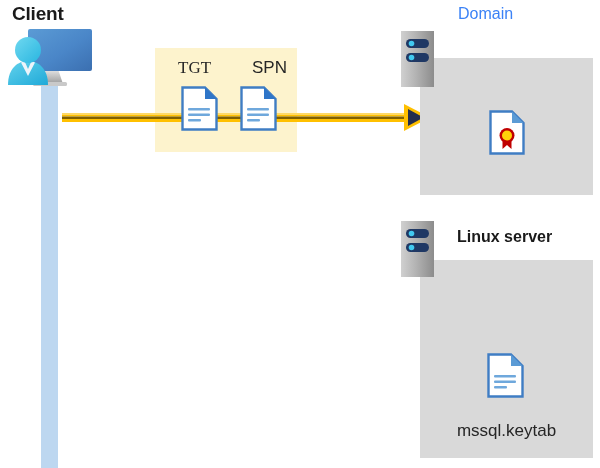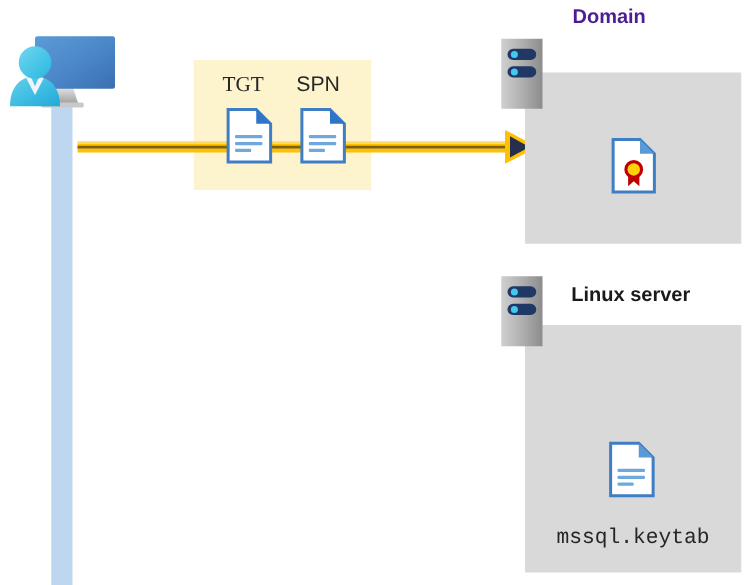--- a/index.html
+++ b/index.html
@@ -75,41 +75,41 @@
   }
 
   
   .token-label {
     position: absolute;
     font-size: 17px;
     color: #262626;
     white-space: nowrap;
   }
   #label-tgt { left: 178px; top: 58px; font-family: Liberation Serif, serif; }
-  #label-spn { left: 237px; top: 58px; }
+  #label-spn { left: 252px; top: 58px; }
 
   
   #doc-tgt { left: 181px; top: 86px; width: 37px; height: 45px; }
   #doc-spn { left: 240px; top: 86px; width: 37px; height: 45px; }
 
   
   #dc-panel {
     left: 420px;
     top: 58px;
     width: 173px;
     height: 137px;
     background: #d9d9d9;
   }
   #dc-title {
     left: 458px;
     top: 4px;
     width: 140px;
     font-size: 16px;
-    font-weight: bold;
-    color: #4c1d95;
+    font-weight: normal;
+    color: #3b82f6;
     line-height: 1.25;
   }
   #dc-server-icon {
     left: 401px;
     top: 31px;
     width: 33px;
     height: 56px;
   }
   #dc-cert-icon {
     left: 489px;
@@ -154,32 +154,32 @@
     height: 45px;
   }
   #keytab-label {
     left: 420px;
     top: 421px;
     width: 173px;
     text-align: center;
     font-size: 17px;
     color: #262626;
     white-space: nowrap;
-    font-family: Liberation Mono, monospace;
   }
 
   svg { display: block; overflow: visible; }
 </style>
 </head>
 <body>
 
 <div id="stage">
 
   <div class="abs" id="client-lifeline"></div>
 
+  <div class="abs" id="client-title">Client</div>
 
   <div class="abs" id="client-icon">
     <svg width="88" height="62" viewBox="0 0 88 62">
       <defs>
         <linearGradient id="gMonitor" x1="0" y1="0" x2="1" y2="1">
           <stop offset="0%" stop-color="#5b9bd5"></stop>
           <stop offset="55%" stop-color="#4a86c8"></stop>
           <stop offset="100%" stop-color="#3b6fb0"></stop>
         </linearGradient>
         <linearGradient id="gStand" x1="0" y1="0" x2="0" y2="1">

